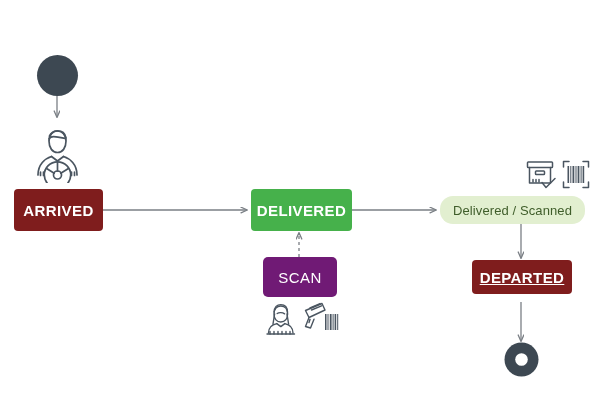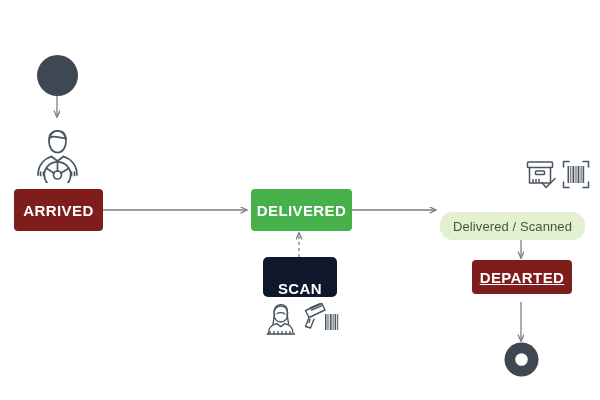--- a/index.html
+++ b/index.html
@@ -33,35 +33,33 @@
     font-weight: bold;
   }
   .node-green {
     background: #46b14b;
     color: #ffffff;
     border-radius: 4px;
     font-size: 15px;
     font-weight: bold;
   }
   .node-orange {
-    background: #0f172a;
+    background: #701a75;
     color: #ffffff;
     border-radius: 5px;
     font-size: 15px;
-    font-weight: bold;
-    align-items: flex-end;
+    font-weight: normal;
   }
   .pill {
     background: #e2efd0;
     color: #3f5d2a;
     border-radius: 13px;
     font-size: 13px;
     font-weight: normal;
     letter-spacing: 0.1px;
-    margin-top: 16px;
   }
   .svg-layer {
     position: absolute;
     left: 0;
     top: 0;
     width: 600px;
     height: 400px;
     pointer-events: none;
   }
   .icon-box {

